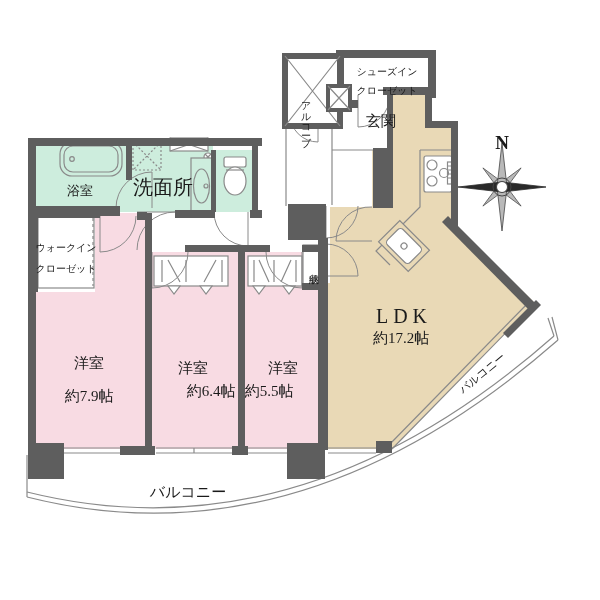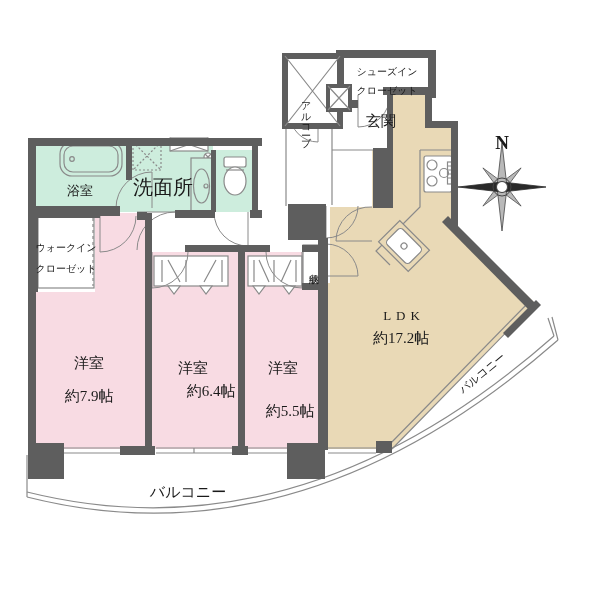--- a/index.html
+++ b/index.html
@@ -7,21 +7,21 @@
         font-family:"Liberation Serif","DejaVu Serif",serif;color:#1a1a1a;}
   #plan svg{position:absolute;left:0;top:0;}
   .lbl{position:absolute;transform:translate(-50%,-50%);white-space:nowrap;
        font-family:"Liberation Serif","DejaVu Serif",serif;color:#1a1a1a;line-height:1.1;}
   .s15{font-size:15px;}
   .s14{font-size:20px;}
   .s13{font-size:13px;}
   .s11{font-size:11px;}
   .s10{font-size:10px;}
   .vert{writing-mode:vertical-rl;text-orientation:mixed;}
-  .ldk-main{font-size:13px;letter-spacing:5px;}
+  .ldk-main{font-size:20px;letter-spacing:5px;}
   .rot-balcony{transform:translate(-50%,-50%) rotate(-40deg);}
   .north{font-size:19px;font-weight:bold;font-family:"Liberation Serif","DejaVu Serif",serif;}
 </style>
 </head>
 <body>
 
 <div id="plan">
   <svg width="600" height="600" viewBox="0 0 600 600">
 
     <g>
@@ -206,21 +206,21 @@
   <div class="lbl s10" style="left:387px;top:90px;">クローゼット</div>
   <div class="lbl s10 vert" style="left:306px;top:118px;">アルコーブ</div>
   <div class="lbl s10" style="left:66px;top:247px;">ウォークイン</div>
   <div class="lbl s10" style="left:66px;top:268px;">クローゼット</div>
 
   <div class="lbl s15" style="left:89px;top:363px;">洋室</div>
   <div class="lbl s15" style="left:89px;top:388px;margin-top:8px;">約7.9帖</div>
   <div class="lbl s15" style="left:193px;top:368px;">洋室</div>
   <div class="lbl s15" style="left:211px;top:391px;">約6.4帖</div>
   <div class="lbl s15" style="left:283px;top:368px;">洋室</div>
-  <div class="lbl s15" style="left:290px;top:391px;margin-top:20px;">約5.5帖</div>
+  <div class="lbl s15" style="left:269px;top:391px;">約5.5帖</div>
 
   <div class="lbl ldk-main" style="left:404px;top:316px;">LDK</div>
   <div class="lbl s15" style="left:401px;top:338px;font-family:Liberation Serif, serif;">約17.2帖</div>
 
   <div class="lbl s10 vert" style="left:314px;top:266px;">収納</div>
   <div class="lbl s15" style="left:188px;top:492px;">バルコニー</div>
   <div class="lbl s11 rot-balcony" style="left:482px;top:373px;">バルコニー</div>
   <div class="lbl north" style="left:502px;top:143px;">N</div>
 </div>
 

